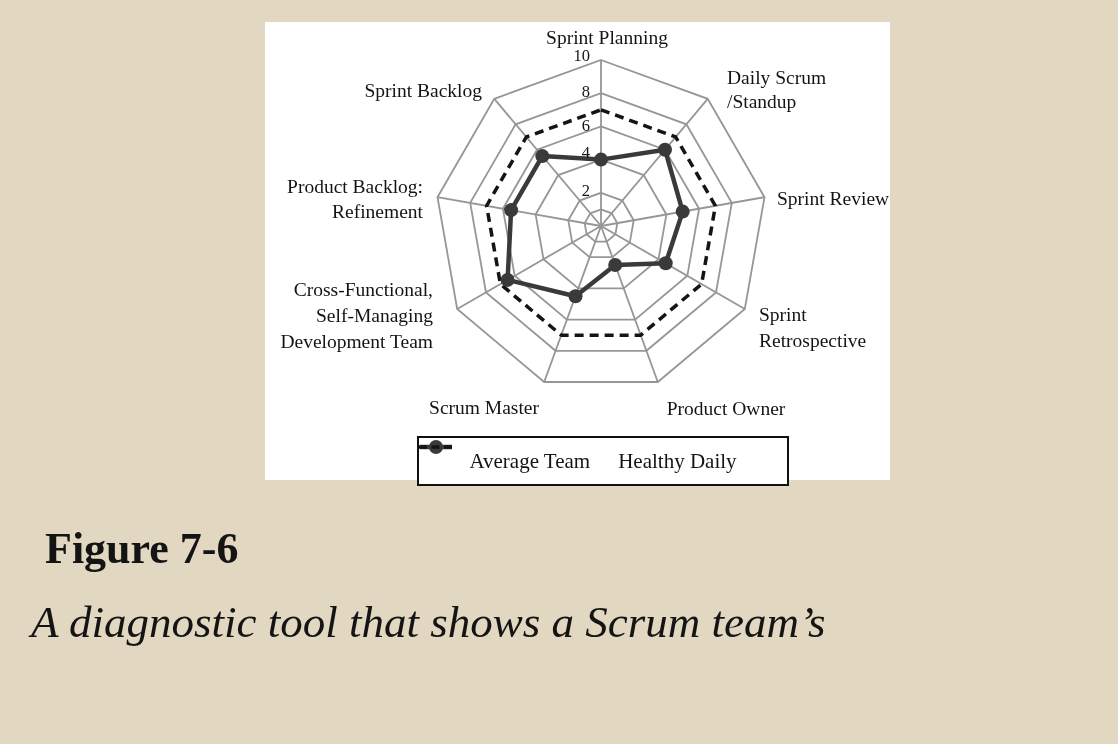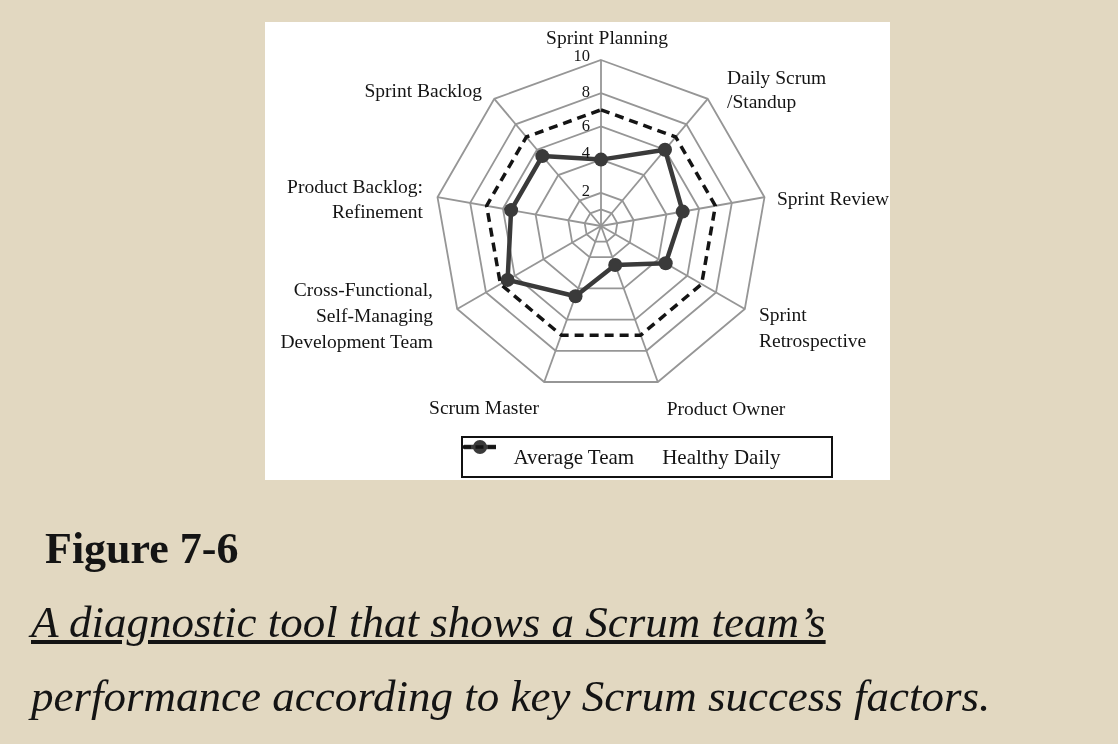--- a/index.html
+++ b/index.html
@@ -1,37 +1,37 @@
 <!DOCTYPE html>
 <html><head>
 <meta charset="utf-8">
 <style>
   html,body{margin:0;padding:0;}
   body{background:#e2d8c1;font-family:"Liberation Serif","DejaVu Serif",serif;}
   .stage{position:relative;width:1118px;height:744px;background:#e2d8c1;overflow:hidden;}
   .panel{position:absolute;left:265px;top:22px;width:625px;height:458px;background:#ffffff;}
   .panel svg{position:absolute;left:0;top:0;}
   .legend{
-    position:absolute;left:152px;top:414px;width:372px;height:42px;
+    position:absolute;left:152px;top:414px;width:372px;height:50px;
     border:2.5px solid #111111;background:#ffffff;box-sizing:border-box;
-    display:flex;align-items:center;justify-content:center;margin-left:44px;
+    display:flex;align-items:center;justify-content:center;
   }
   .legend-item{display:flex;align-items:center;}
   .legend-item + .legend-item{margin-left:28px;}
   .legend-item svg{display:block;margin-right:10px;}
   .legend-label{font-size:21px;color:#141414;white-space:nowrap;}
   .fig-label{
     position:absolute;left:45px;top:523px;
     font-size:44px;font-weight:bold;color:#141414;
   }
   .caption-line{
     position:absolute;left:31px;
     font-size:45px;font-style:italic;color:#141414;white-space:nowrap;
   }
-  .caption-line.l1{top:596px;text-decoration:underline;}
+  .caption-line.l1{top:596px;}
   .caption-line.l2{top:670px;}
 </style>
 </head>
 <body>
 
 <div class="stage">
 
   <div class="panel">
     <svg id="radar" width="625" height="458" viewBox="0 0 625 458">
         <polygon points="336.0,187.4 346.7,191.3 352.3,201.1 350.4,212.3 341.7,219.6 330.3,219.6 321.6,212.3 319.7,201.1 325.3,191.3" fill="none" stroke="#969696" stroke-width="1.8"></polygon>
@@ -93,15 +93,14 @@
         <svg width="34" height="18">
           <line x1="0" y1="9" x2="34" y2="9" stroke="#141414" stroke-width="3.5" stroke-dasharray="8 4.5"></line>
         </svg>
         <span class="legend-label">Healthy Daily</span>
       </div>
     </div>
   </div>
 
   <div class="fig-label">Figure 7-6</div>
   <div class="caption-line l1">A diagnostic tool that shows a Scrum team’s</div>
-  <div class="caption-line l2">performance according to key Scrum success factors.</div>
 
 </div>
 
 </body></html>

